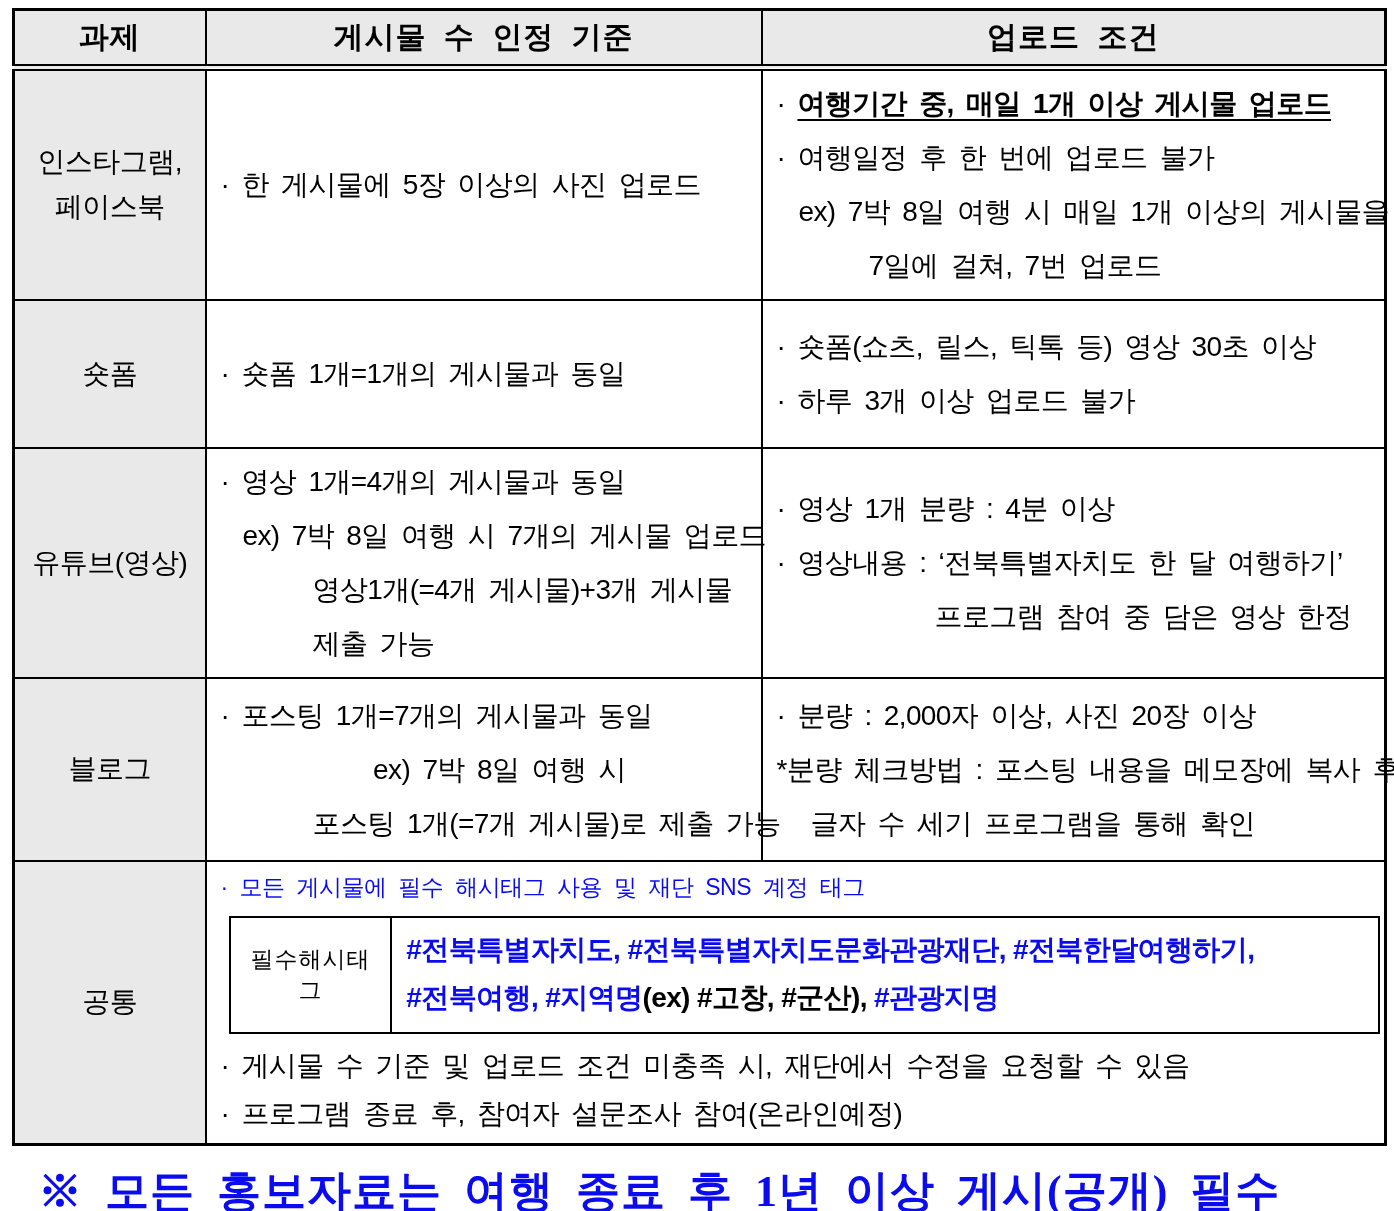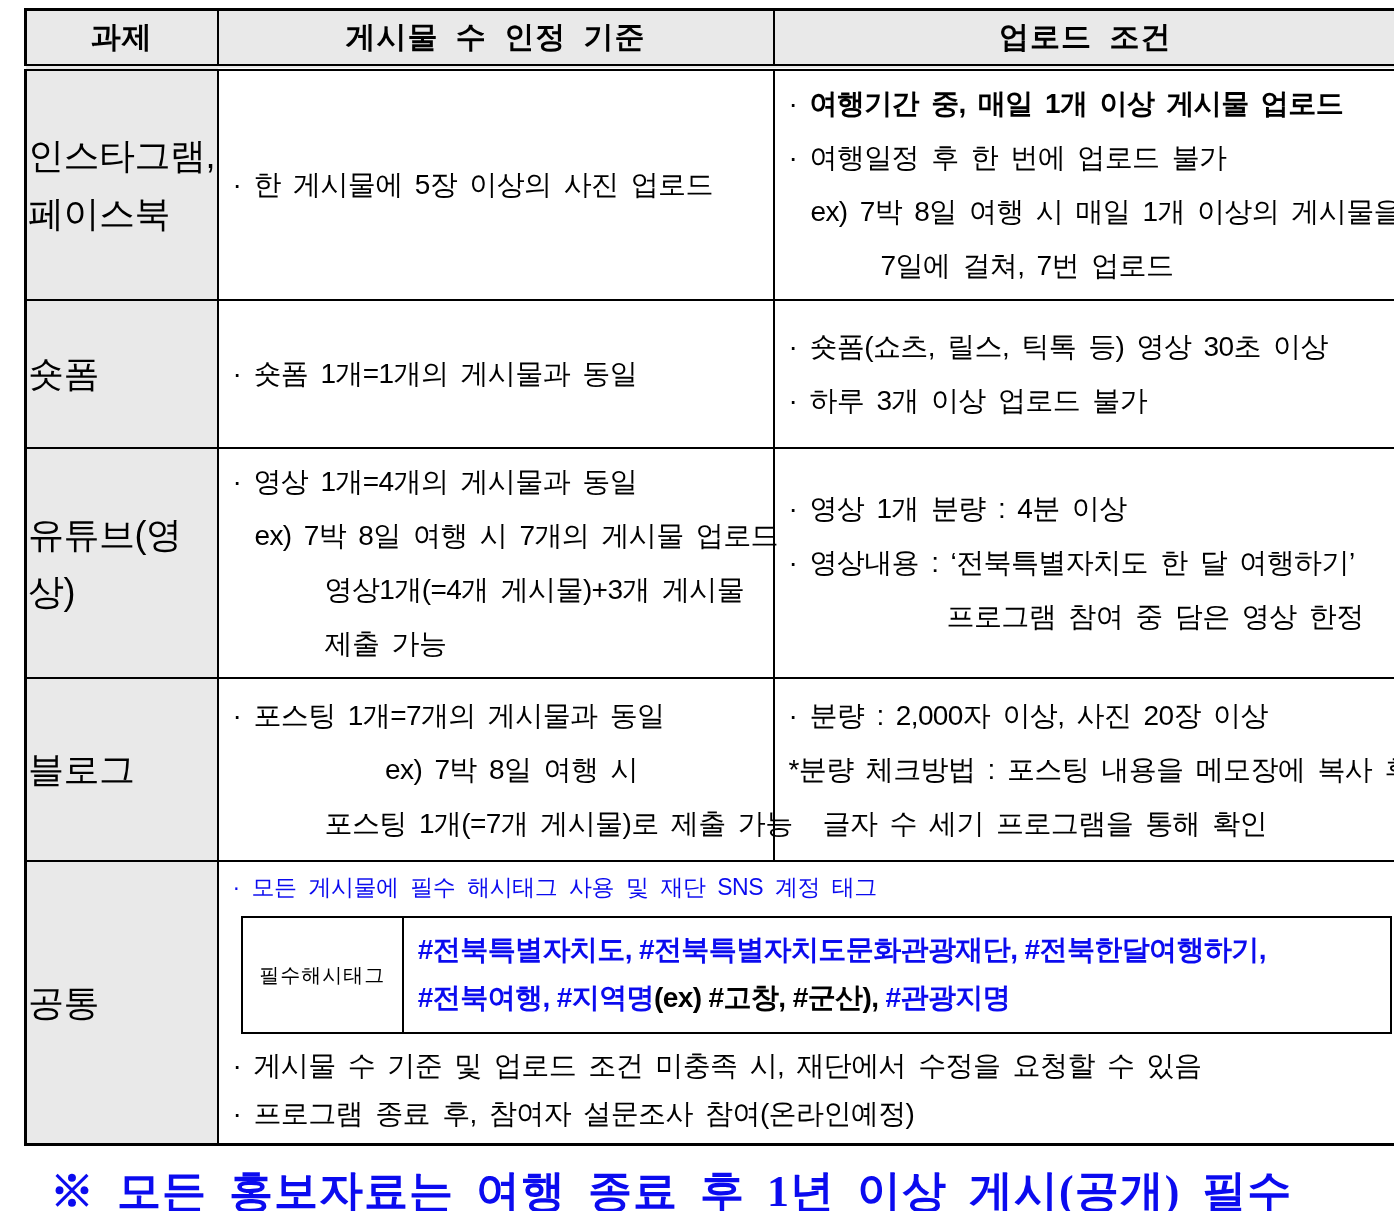--- a/index.html
+++ b/index.html
@@ -2,69 +2,69 @@
 <html style="--blue: #0b0bef; --cellbg: #e9e9e9;"><head>
 <meta charset="utf-8">
 <style>
   :root { --blue: #0b0bef; --grid: #000; --cellbg: #e9e9e9; }
   * { box-sizing: border-box; }
   body {
     margin: 0; background: #fff;
     font-family: "Liberation Sans", "DejaVu Sans", sans-serif;
     color: #000;
   }
-  .page { width: 1394px; height: 1211px; padding: 8px 10px 0 24px; overflow: hidden; border-radius: 7px; }
+  .page { width: 1394px; height: 1211px; padding: 8px 10px 0 12px; overflow: hidden; border-radius: 7px; }
 
   table.main {
     border-collapse: collapse; table-layout: fixed;
     width: 1372px; border: 3px solid var(--grid);
   }
   table.main th, table.main td { border: 2px solid var(--grid); }
 
   thead th {
     background: var(--cellbg);
     height: 58px; font-size: 30px; font-weight: bold;
     letter-spacing: 1px; word-spacing: 8px;
     border-bottom: 7px double var(--grid) !important;
   }
 
   td.task {
-    background: var(--cellbg); text-align: left;
-    font-size: 36px; line-height: 1.6; vertical-align: middle;
+    background: var(--cellbg); text-align: center;
+    font-size: 28px; line-height: 1.6; vertical-align: middle;
     letter-spacing: -0.5px;
   }
   td.content { padding: 6px 4px 6px 14px; vertical-align: middle; }
 
   .line {
     font-size: 28px; line-height: 1.93; white-space: nowrap;
     letter-spacing: -0.6px; word-spacing: 5px;
   }
   .tight { line-height: 1.7; }
   .ind-a { padding-left: 22px; text-align: center; }   
   .ind-b { padding-left: 34px; }
   .ind-c { padding-left: 92px; }   
   .ind-d { padding-left: 158px; }  
   .u {
-    font-weight: bold; 
+    font-weight: bold; text-decoration: underline;
     text-decoration-thickness: 2px; text-underline-offset: 6px; margin-top: 16px;
   }
   .blue { color: var(--blue); }
 
   tr.r0 { height: 222px; }
   tr.r1 { height: 148px; }
   tr.r2 { height: 230px; }
   tr.r3 { height: 183px; }
   tr.r4 { height: 276px; }
 
   td.common-cell { padding: 8px 4px 6px 14px; vertical-align: middle; }
   .common-heading { font-size: 23px; font-weight: normal; color: var(--blue); line-height: 1.55; white-space: nowrap; letter-spacing: -0.5px; word-spacing: 6px; }
 
   table.hashtag { border-collapse: collapse; margin: 10px 0 8px 8px; }
   table.hashtag td { border: 2px solid var(--grid); }
-  .ht-label { width: 218px; text-align: center; font-size: 20px; letter-spacing: 1px; padding: 0 8px; }
+  .ht-label { width: 218px; text-align: center; font-size: 23px; letter-spacing: 1px; padding: 0 8px; }
   .ht-content { width: 1040px; padding: 8px 12px 10px 14px; }
   .ht-line { font-size: 28px; font-weight: bold; line-height: 1.72; white-space: nowrap; letter-spacing: -0.6px; }
 
   .footer-note {
     margin: 16px 0 0 26px;
     font-family: "Liberation Serif", "DejaVu Serif", serif;
     font-size: 44px; font-weight: bold; color: var(--blue);
     letter-spacing: 1px; word-spacing: 10px; white-space: nowrap;
   }
 </style>

